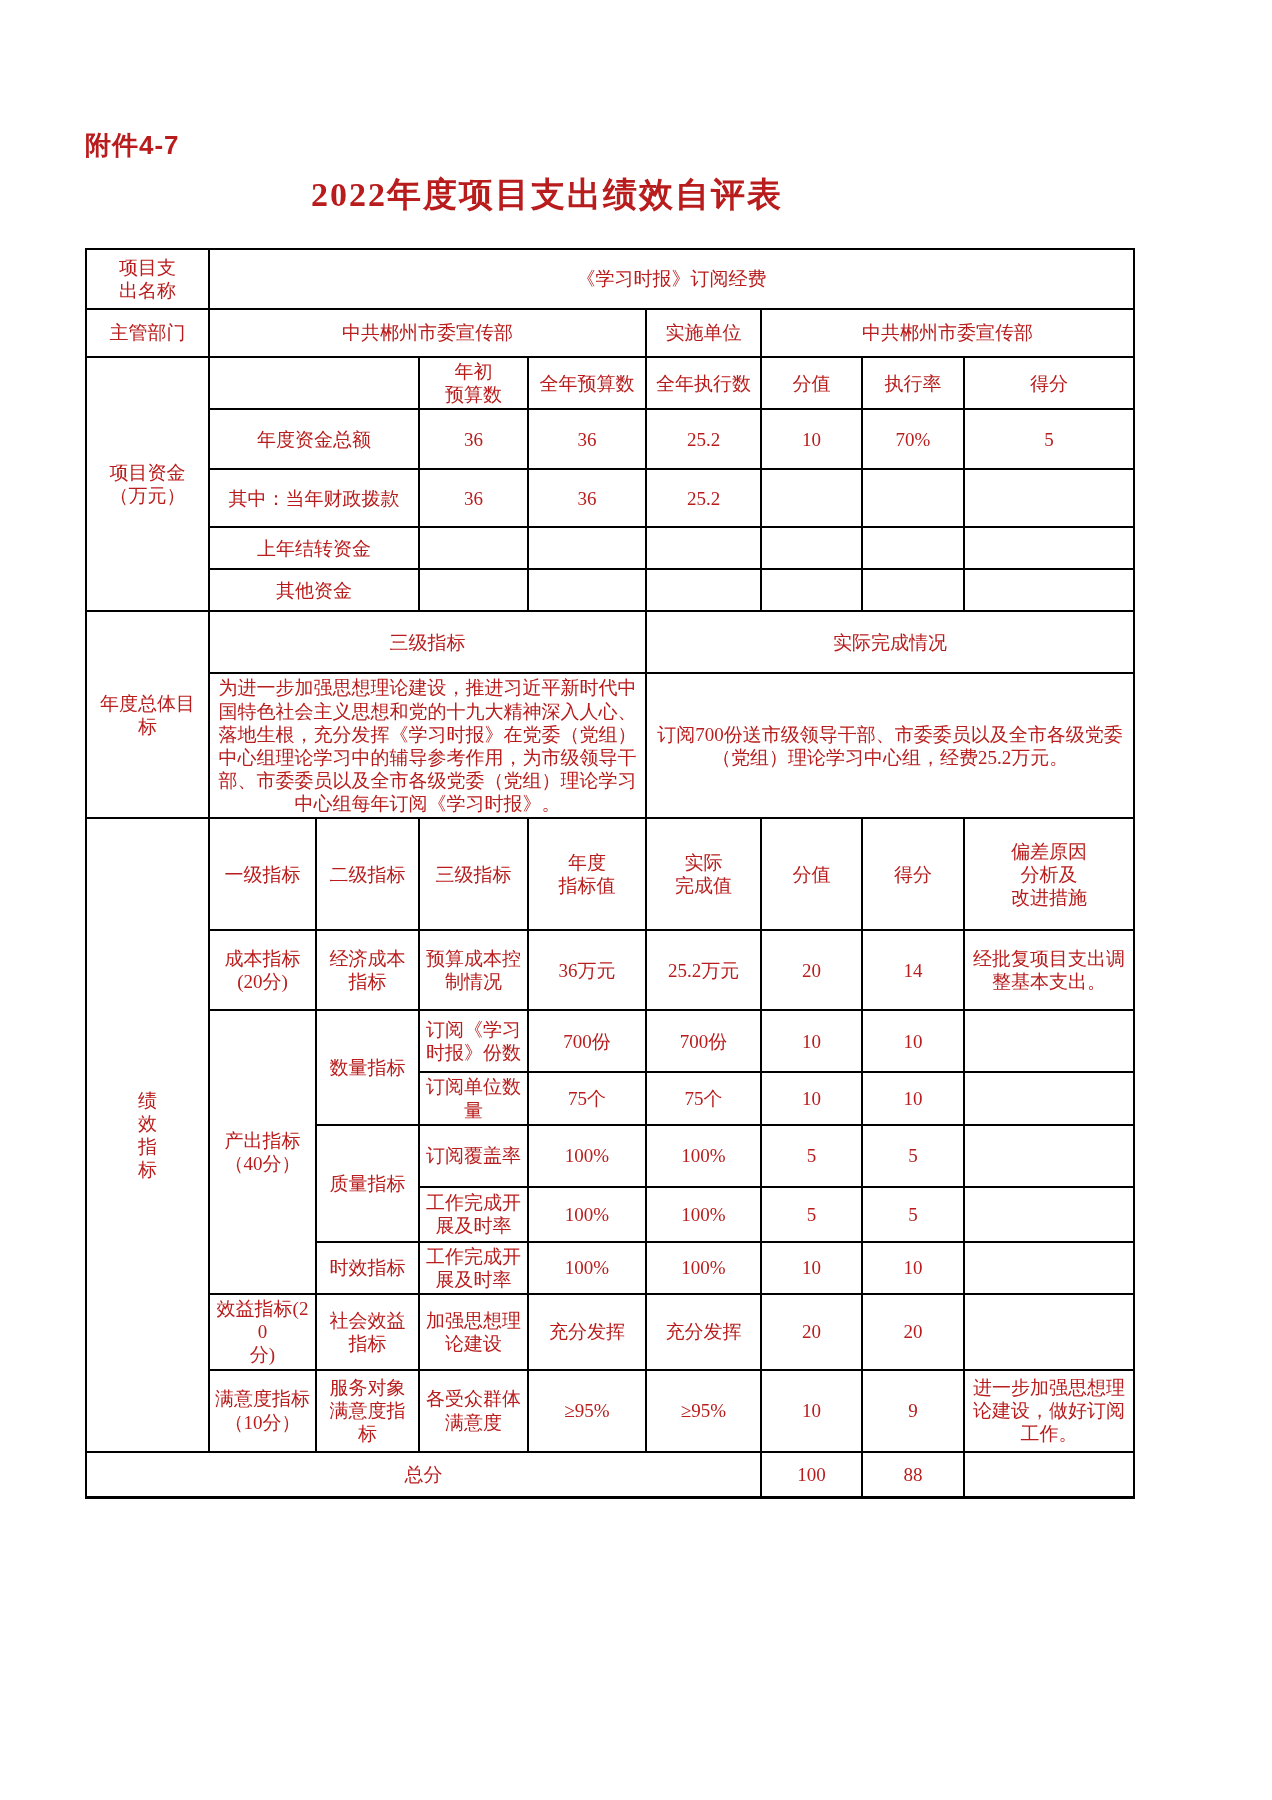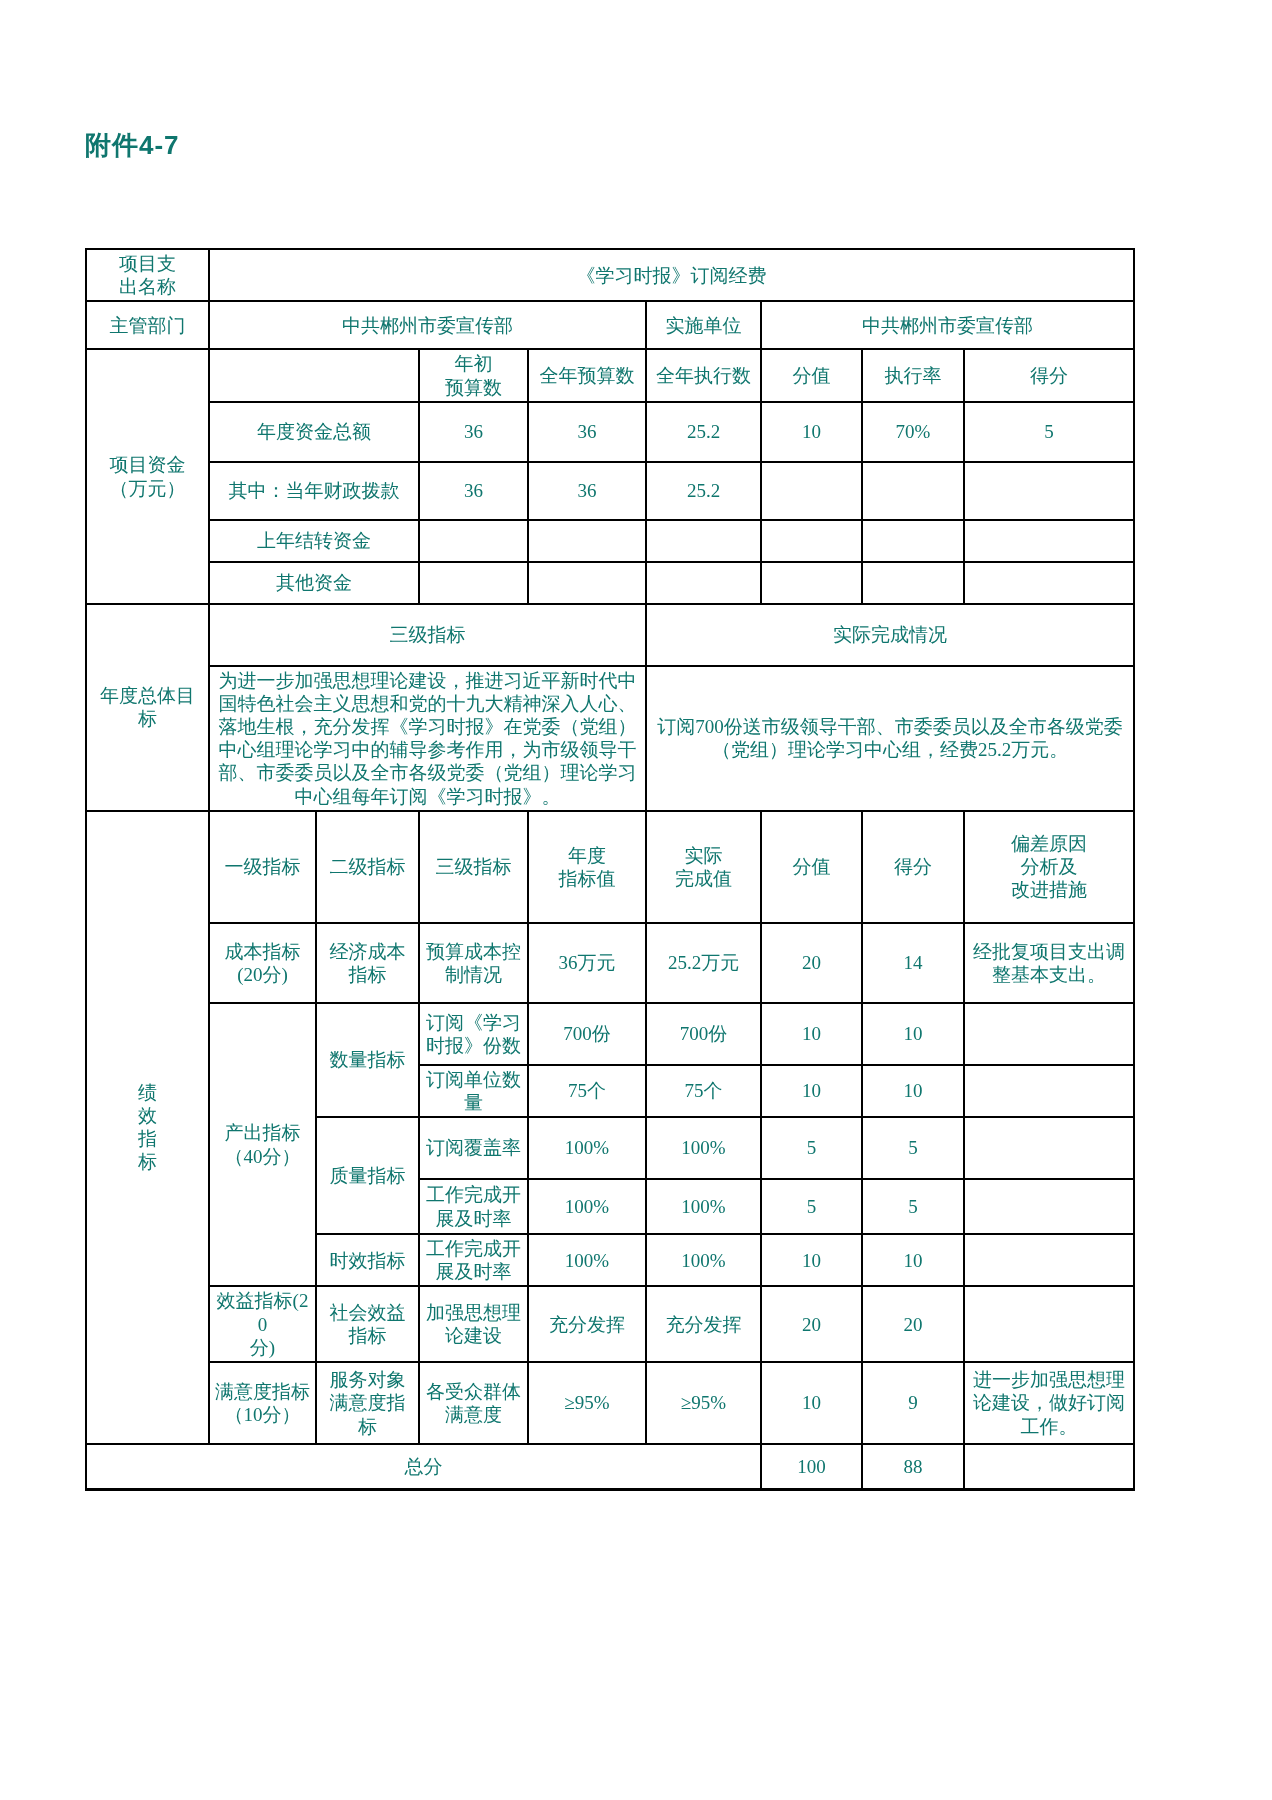--- a/index.html
+++ b/index.html
@@ -1,19 +1,19 @@
 <!DOCTYPE html>
 <html><head>
 <meta charset="utf-8">
 <style>
   * { margin:0; padding:0; box-sizing:border-box; }
   body { background:#e8e8e8; font-family:"Liberation Serif","DejaVu Serif",serif; }
   .page {
     width:1272px; height:1800px; background:#ffffff; position:relative;
-    color:#0f766e;
+    color:#b91c1c;
   }
   .attachment {
     position:absolute; left:85px; top:128px;
     font-size:26px; font-weight:bold;
     font-family:"Liberation Sans","DejaVu Sans",sans-serif;
     letter-spacing:1px;
   }
   .title {
     position:absolute; left:85px; top:172px; width:1048px;
     text-align:center; transform:translateX(-62px);
@@ -40,36 +40,37 @@
     padding:4px 7px; line-height:23px;
   }
   .goal-actual { text-align:left; padding:4px 8px; line-height:26px; }
   .dev { text-align:left; padding:3px 5px; line-height:23px; }
 </style>
 </head>
 <body>
 
 <div class="page">
   <div class="attachment">附件4-7</div>
+  <div class="title">2022年度项目支出绩效自评表</div>
 
   <table class="t">
     <colgroup>
       <col style="width:123px">
         <col style="width:107px">
         <col style="width:103px">
       <col style="width:109px">
         <col style="width:118px">
         <col style="width:115px">
       <col style="width:101px">
         <col style="width:102px">
         <col style="width:170px">
     </colgroup>
 
     <tbody>
-        <tr style="height:52px">
+        <tr style="height:60px">
       <td class="pre">项目支
 出名称</td>
       <td colspan="8">《学习时报》订阅经费</td>
     </tr>
 
     <tr style="height:48px">
       <td>主管部门</td>
       <td colspan="4" class="left">中共郴州市委宣传部</td>
       <td>实施单位</td>
       <td colspan="3">中共郴州市委宣传部</td>

